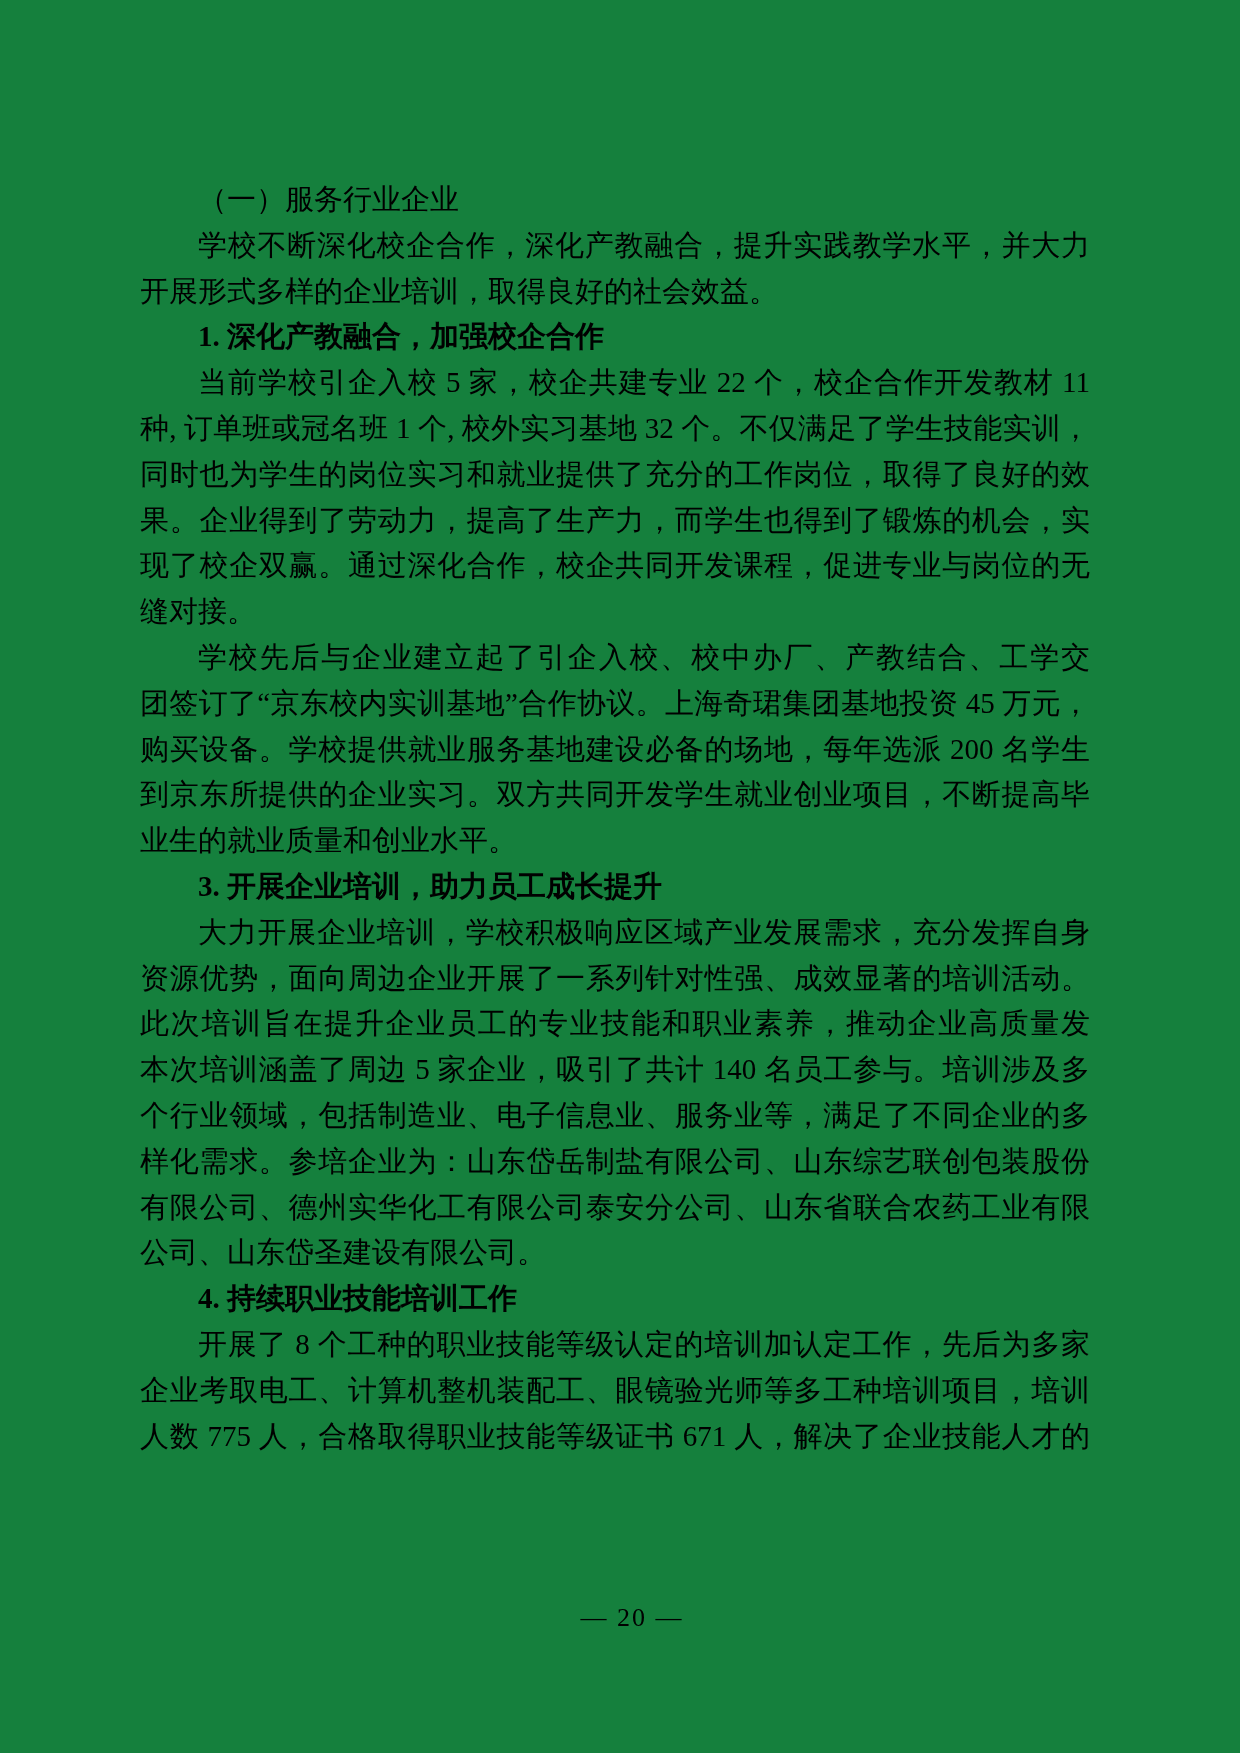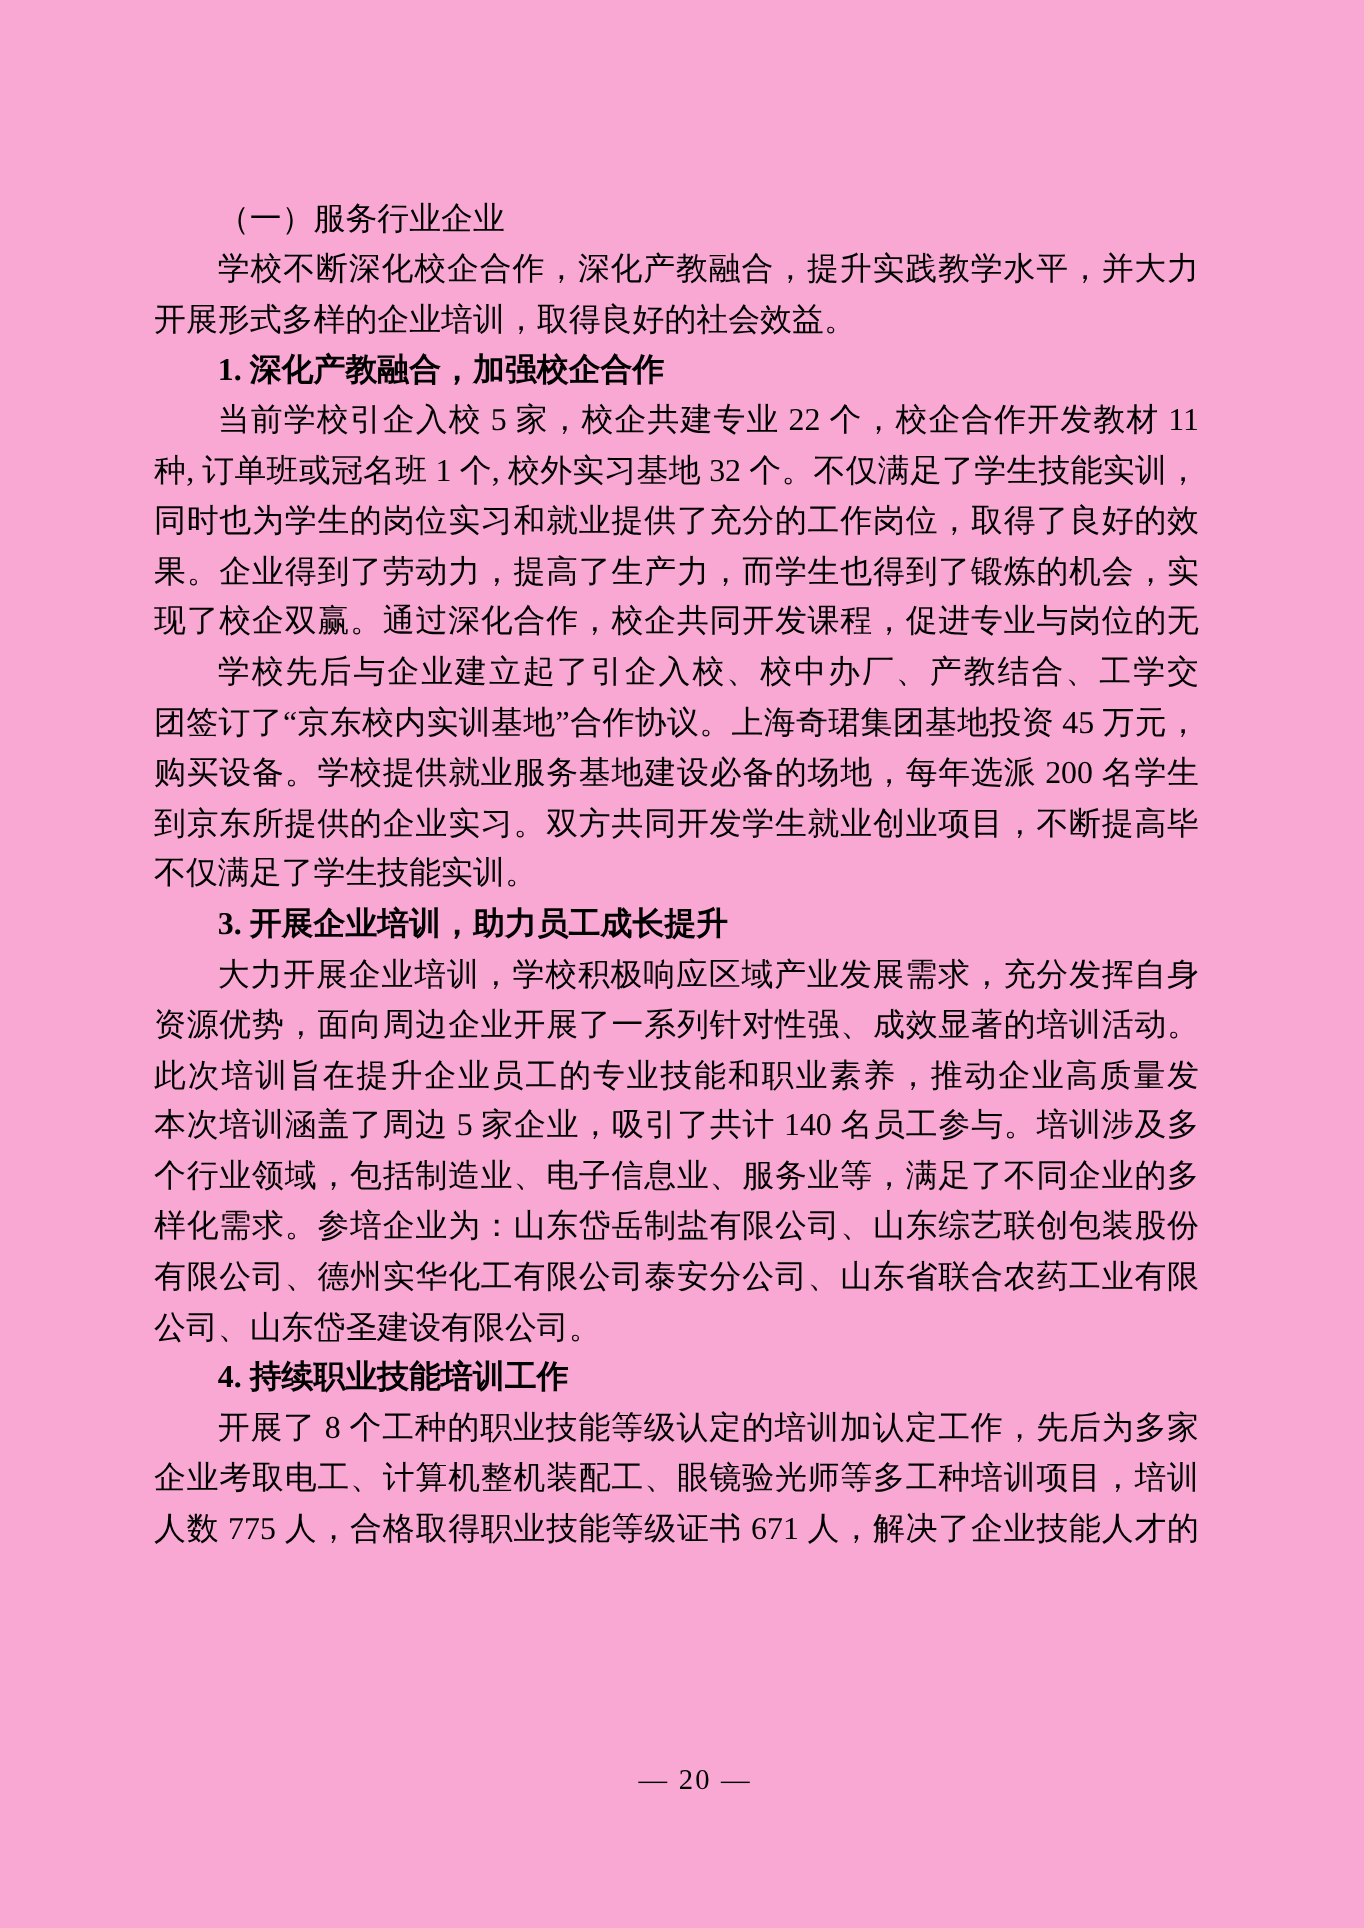--- a/index.html
+++ b/index.html
@@ -1,20 +1,20 @@
 <!DOCTYPE html>
 <html><head>
 <meta charset="utf-8">
 <style>
   html, body { margin: 0; padding: 0; background: #ffffff; }
   .page {
     position: relative;
     width: 1240px;
     height: 1753px;
-    background: #f9a8d4;
+    background: #15803d;
     color: #000000;
     font-family: "Liberation Serif", serif;
     overflow: hidden;
   }
   .content {
     position: absolute;
     left: 140px;
     top: 177px;
     width: 950px;
     font-size: 29px;
@@ -49,25 +49,26 @@
   <div class="content">
     <div class="line kai indent end">（一）服务行业企业</div>
     <div class="line fill indent">学校不断深化校企合作，深化产教融合，提升实践教学水平，并大力</div>
     <div class="line end">开展形式多样的企业培训，取得良好的社会效益。</div>
     <div class="line bold indent end">1. 深化产教融合，加强校企合作</div>
     <div class="line fill indent">当前学校引企入校 5 家，校企共建专业 22 个，校企合作开发教材 11</div>
     <div class="line fill">种, 订单班或冠名班 1 个, 校外实习基地 32 个。不仅满足了学生技能实训，</div>
     <div class="line fill">同时也为学生的岗位实习和就业提供了充分的工作岗位，取得了良好的效</div>
     <div class="line fill">果。企业得到了劳动力，提高了生产力，而学生也得到了锻炼的机会，实</div>
     <div class="line fill">现了校企双赢。通过深化合作，校企共同开发课程，促进专业与岗位的无</div>
+    <div class="line end">缝对接。</div>
     <div class="line fill indent">学校先后与企业建立起了引企入校、校中办厂、产教结合、工学交替、</div>
     <div class="line fill">团签订了“京东校内实训基地”合作协议。上海奇珺集团基地投资 45 万元，</div>
     <div class="line fill">购买设备。学校提供就业服务基地建设必备的场地，每年选派 200 名学生</div>
     <div class="line fill">到京东所提供的企业实习。双方共同开发学生就业创业项目，不断提高毕</div>
-    <div class="line end">不仅满足了学生技能实训。</div>
+    <div class="line end">业生的就业质量和创业水平。</div>
     <div class="line bold indent end">3. 开展企业培训，助力员工成长提升</div>
     <div class="line fill indent">大力开展企业培训，学校积极响应区域产业发展需求，充分发挥自身</div>
     <div class="line fill">资源优势，面向周边企业开展了一系列针对性强、成效显著的培训活动。</div>
     <div class="line fill">此次培训旨在提升企业员工的专业技能和职业素养，推动企业高质量发展。</div>
     <div class="line fill">本次培训涵盖了周边 5 家企业，吸引了共计 140 名员工参与。培训涉及多</div>
     <div class="line fill">个行业领域，包括制造业、电子信息业、服务业等，满足了不同企业的多</div>
     <div class="line fill">样化需求。参培企业为：山东岱岳制盐有限公司、山东综艺联创包装股份</div>
     <div class="line fill">有限公司、德州实华化工有限公司泰安分公司、山东省联合农药工业有限</div>
     <div class="line end">公司、山东岱圣建设有限公司。</div>
     <div class="line bold indent end">4. 持续职业技能培训工作</div>

